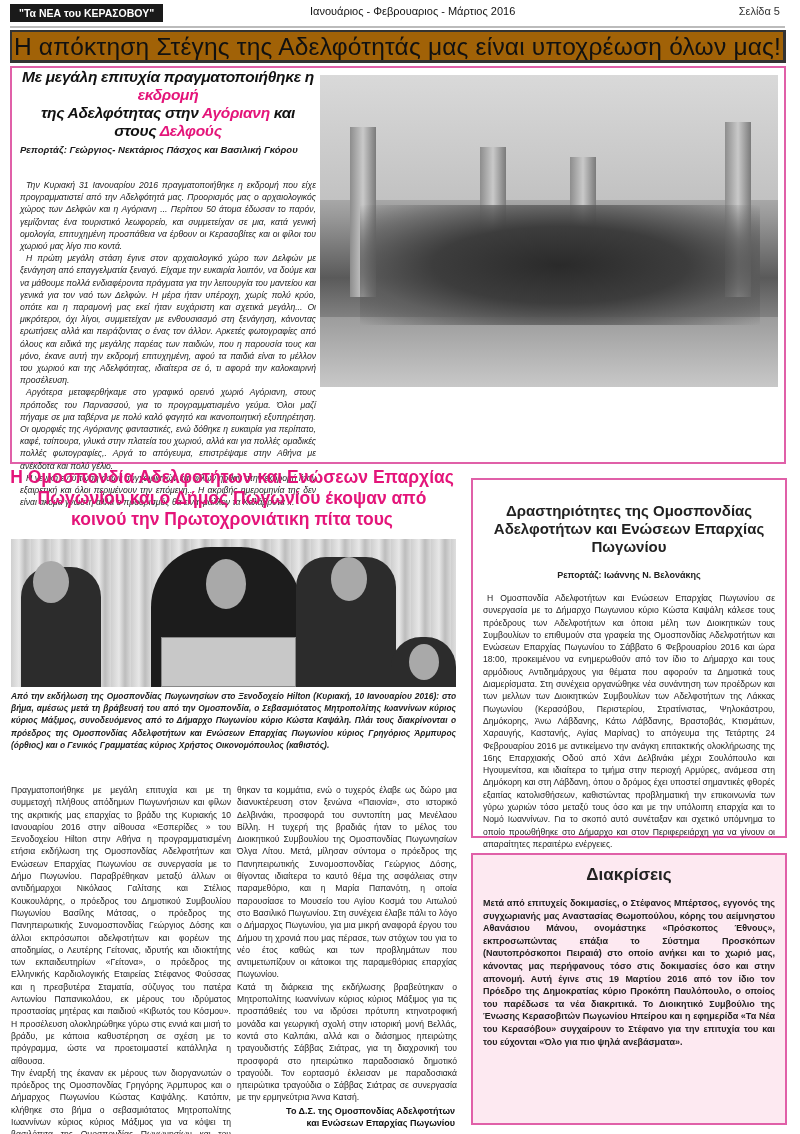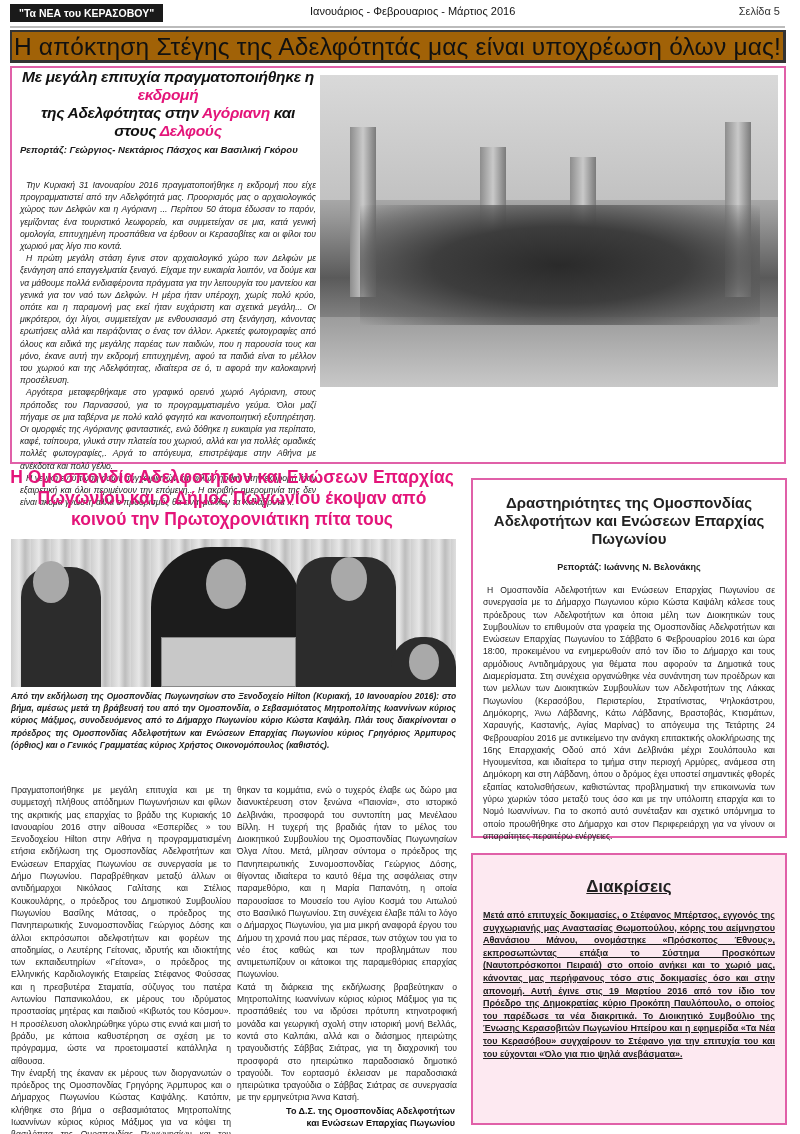--- a/index.html
+++ b/index.html
@@ -55,28 +55,28 @@
     font-style: italic; font-weight: bold; line-height: 12.2px; text-align: justify; color: #222; }
   .sec-col { position: absolute; top: 784px; width: 220px; font-size: 8.6px; line-height: 12.3px;
     text-align: justify; color: #222; }
   .sec-col1 { left: 11px; }
   .sec-col2 { left: 237px; }
   .signature { position: absolute; left: 237px; top: 1105px; width: 218px; text-align: right;
     font-size: 9px; font-weight: bold; line-height: 12px; color: #111; }
 
   
   .right-box1 { position: absolute; left: 471px; top: 478px; width: 316px; height: 360px;
-    border: 2px solid #e060a8; background: #fff; padding: 14px 10px; }
+    border: 2px solid #e060a8; background: #fff; padding: 22px 10px; }
   .rb-title { text-align: center; font-size: 15px; font-weight: bold; line-height: 18px; color: #222; }
   .rb-byline { text-align: center; font-size: 9px; font-weight: bold; margin-top: 14px; color: #222; }
   .rb-body { font-size: 8.6px; line-height: 12.3px; text-align: justify; margin-top: 12px; color: #222; }
   .rb-body p { text-indent: 4px; }
 
   .right-box2 { position: absolute; left: 471px; top: 853px; width: 316px; height: 272px;
-    border: 2px solid #e060a8; background: #fde9f1; padding: 22px 10px; text-decoration: underline; }
+    border: 2px solid #e060a8; background: #fde9f1; padding: 10px 10px; }
   .rb2-title { text-align: center; font-size: 17px; font-weight: bold; color: #222; }
   .rb2-body { font-size: 9px; line-height: 12.6px; text-align: justify; font-weight: bold; margin-top: 12px; color: #222; }
 </style>
 </head>
 <body>
 
 <div class="page-header">
   <div class="paper-name">"Τα ΝΕΑ του ΚΕΡΑΣΟΒΟΥ"</div>
   <div class="issue-date">Ιανουάριος - Φεβρουαριος - Μάρτιος 2016</div>
   <div class="page-number">Σελίδα 5</div>

